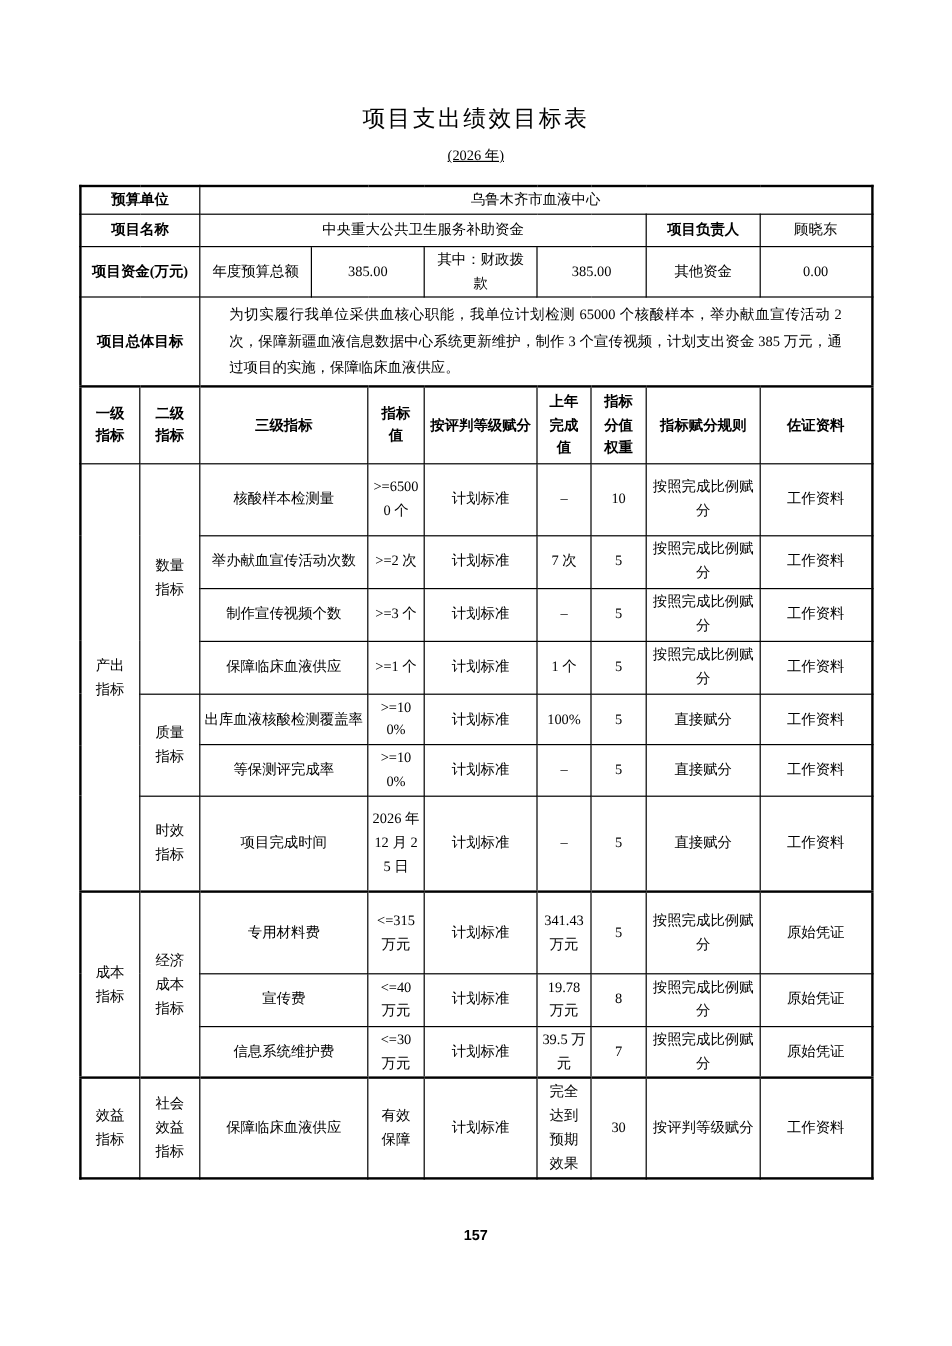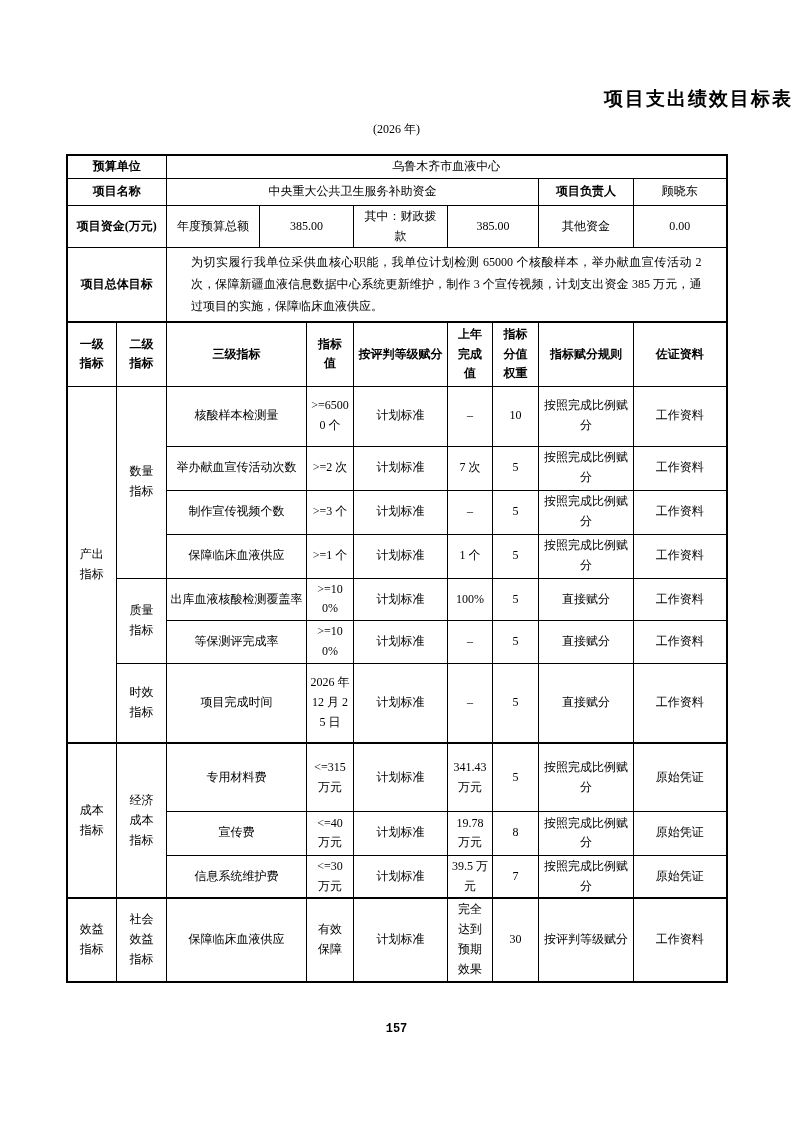--- a/index.html
+++ b/index.html
@@ -5,30 +5,31 @@
   html, body { margin: 0; padding: 0; }
   body {
     width: 793px; height: 1122px;
     background: #ffffff;
     color: #000;
     font-family: "Liberation Serif", "DejaVu Serif", serif;
     position: relative;
   }
   .sheet { padding-top: 86px; }
   .doc-title {
-    text-align: right;
+    text-align: center;
     font-size: 19px;
-    font-weight: bold;
+    font-weight: normal;
     letter-spacing: 2px;
     margin: 0 0 9px 0;
   }
   .doc-subtitle {
     text-align: center;
     font-size: 12px;
     margin: 0 0 7px 0;
+    text-decoration: underline;
   }
   table.main {
     width: 660px;
     margin: 16px auto;
     border-collapse: collapse;
     table-layout: fixed;
     border: 2px solid #000;
   }
   td {
     border: 1px solid #000;
@@ -49,21 +50,21 @@
     font-weight: normal;
   }
   tr.sep td { border-top-width: 2px; }
   .page-num {
     position: absolute;
     left: 0; right: 0;
     top: 1022px;
     text-align: center;
     font-size: 12px;
     font-weight: bold;
-    font-family: Liberation Mono, monospace;
+    font-family: Liberation Sans, sans-serif;
   }
 </style>
 </head>
 <body>
 
 <div class="sheet">
 
   <h1 class="doc-title">项目支出绩效目标表</h1>
   <div class="doc-subtitle">(2026 年)</div>
 

